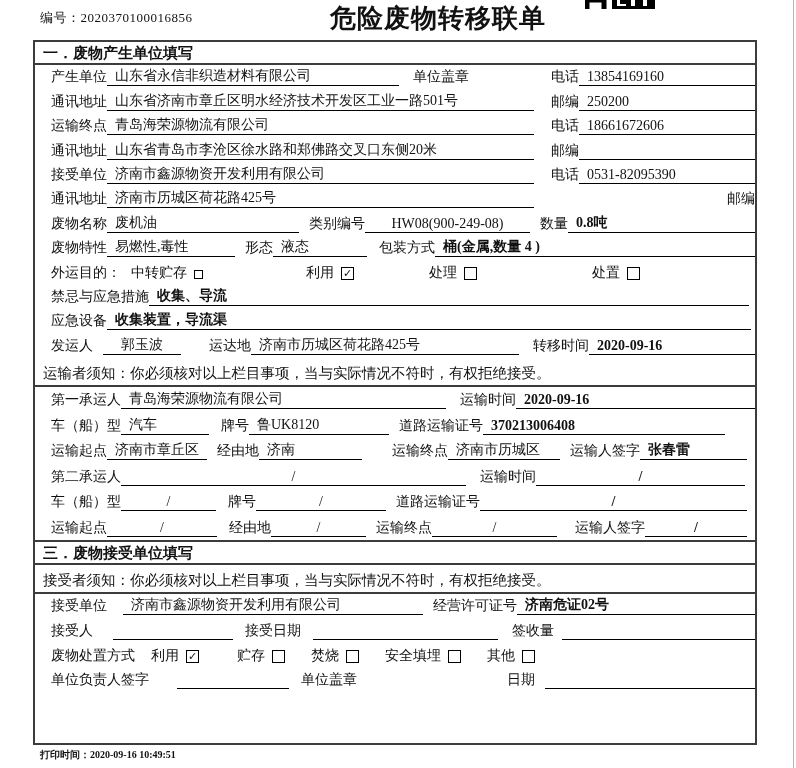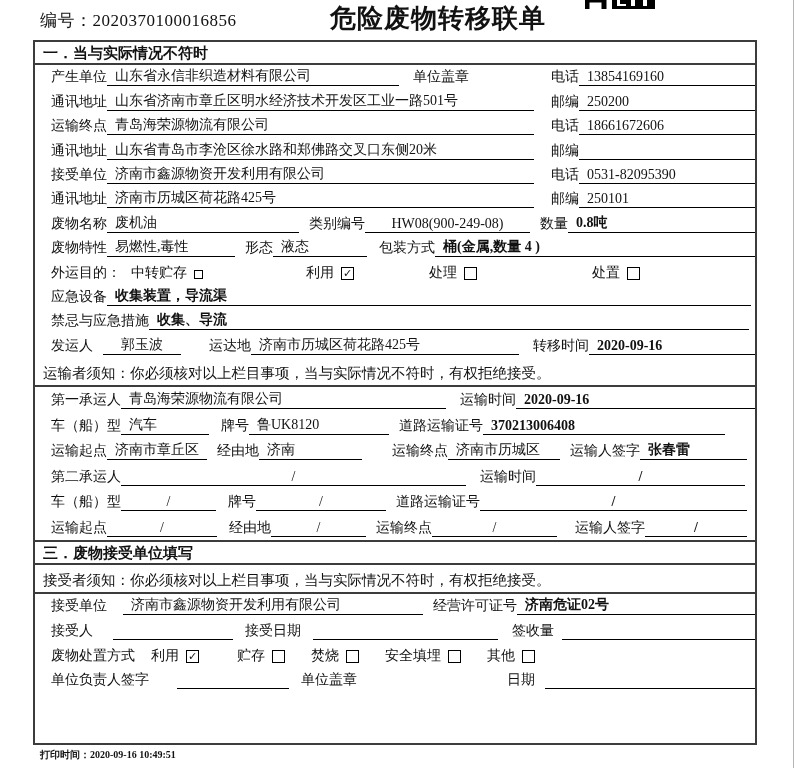--- a/index.html
+++ b/index.html
@@ -1,19 +1,19 @@
 <!DOCTYPE html>
 <html><head>
 <meta charset="utf-8">
 <style>
   * { margin:0; padding:0; box-sizing:border-box; }
   html,body { width:796px; height:768px; background:#ffffff; overflow:hidden; }
   body { font-family:"Liberation Serif","DejaVu Serif",serif; color:#111; position:relative; }
 
-  .doc-number { position:absolute; left:40px; top:9px; font-size:17px; letter-spacing:0.5px; }
+  .doc-number { position:absolute; left:40px; top:9px; font-size:13px; letter-spacing:0.5px; }
   .title { position:absolute; left:330px; top:1px; font-size:26px; font-weight:bold;
            font-family:"Liberation Sans","DejaVu Sans",sans-serif; letter-spacing:1px; }
   .qr { position:absolute; left:585px; top:0; }
 
   .formbox { position:absolute; left:33px; top:40px; width:724px; height:705px;
              border:2px solid #3c3c3c; display:flex; flex-direction:column; overflow:hidden; }
 
   .sec-h { height:23px; border-bottom:2px solid #3c3c3c; padding:2px 8px 0 8px;
            font-size:15px; font-weight:bold;
            font-family:"Liberation Sans","DejaVu Sans",sans-serif; flex:none; }
@@ -60,21 +60,21 @@
     <rect x="35" y="0" width="11" height="4" fill="#000"></rect>
     <rect x="41" y="0" width="5" height="9" fill="#000"></rect>
     <rect x="50" y="0" width="8" height="9" fill="#000"></rect>
     <rect x="62" y="0" width="8" height="9" fill="#000"></rect>
     <rect x="27" y="6" width="43" height="3" fill="#000"></rect>
   </svg>
 
   <div class="formbox">
 
     <div class="s1">
-      <div class="sec-h">一．当与实际情况不符时</div>
+      <div class="sec-h">一．废物产生单位填写</div>
 
       <div class="row">
         <span class="lb">产生单位</span>
         <span class="v" style="width:292px">山东省永信非织造材料有限公司</span>
         <span class="lb" style="margin-left:14px">单位盖章</span>
         <span class="sp"></span>
         <span class="lb">电话</span>
         <span class="v" style="width:176px">13854169160</span>
       </div>
 
@@ -108,21 +108,20 @@
         <span class="sp"></span>
         <span class="lb">电话</span>
         <span class="v" style="width:176px">0531-82095390</span>
       </div>
 
       <div class="row">
         <span class="lb">通讯地址</span>
         <span class="v" style="width:427px">济南市历城区荷花路425号</span>
         <span class="sp"></span>
         <span class="lb">邮编</span>
-        <span class="v" style="width:176px">250101</span>
       </div>
 
       <div class="row">
         <span class="lb">废物名称</span>
         <span class="v" style="width:192px">废机油</span>
         <span class="lb" style="margin-left:10px">类别编号</span>
         <span class="v ctr" style="width:165px">HW08(900-249-08)</span>
         <span class="lb" style="margin-left:10px">数量</span>
         <span class="v f">0.8吨</span>
       </div>
@@ -153,27 +152,27 @@
           <span class="cb"></span>
         </span>
         <span class="opt" style="margin-left:115px">
           <span class="lb">处置</span>
           <span class="cb"></span>
         </span>
       </div>
 
 
       <div class="row">
+        <span class="lb">禁忌与应急措施</span>
+        <span class="v f" style="margin-right:6px">收集、导流</span>
+      </div>
+
+      <div class="row">
         <span class="lb">应急设备</span>
         <span class="v f" style="margin-right:4px">收集装置，导流渠</span>
-      </div>
-
-      <div class="row">
-        <span class="lb">禁忌与应急措施</span>
-        <span class="v f" style="margin-right:6px">收集、导流</span>
       </div>
 
       <div class="row">
         <span class="lb">发运人</span>
         <span class="v ctr" style="width:78px;margin-left:10px">郭玉波</span>
         <span class="lb" style="margin-left:28px">运达地</span>
         <span class="v" style="width:268px">济南市历城区荷花路425号</span>
         <span class="lb" style="margin-left:14px">转移时间</span>
         <span class="v f">2020-09-16</span>
       </div>

